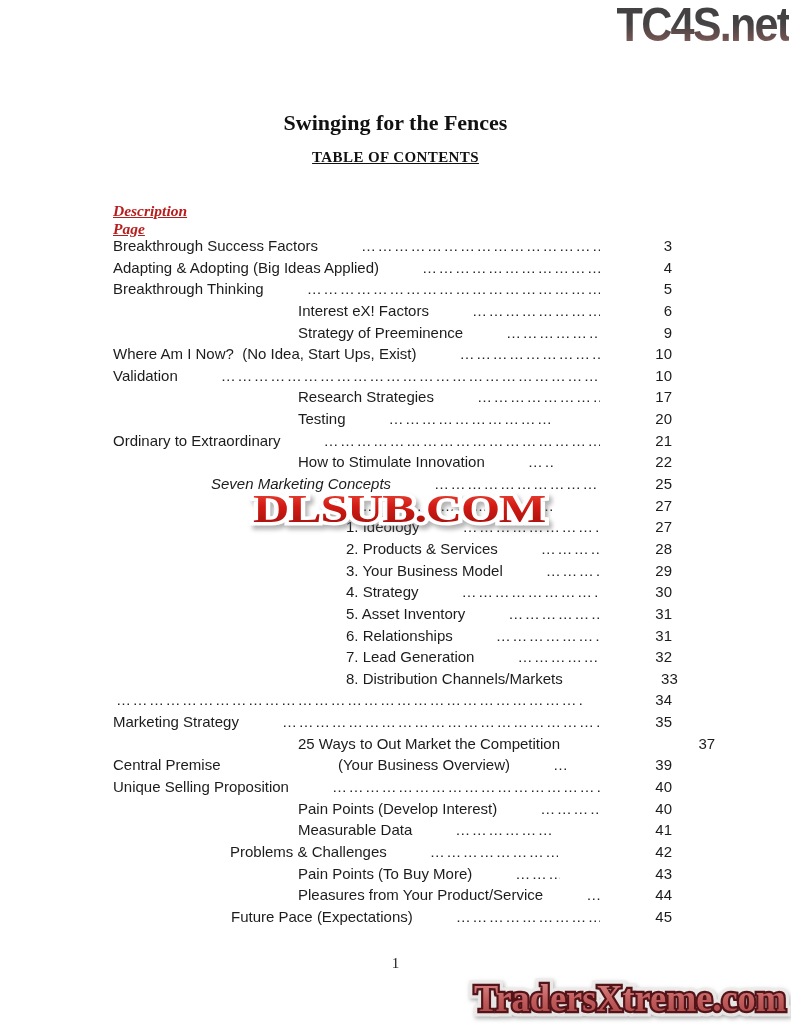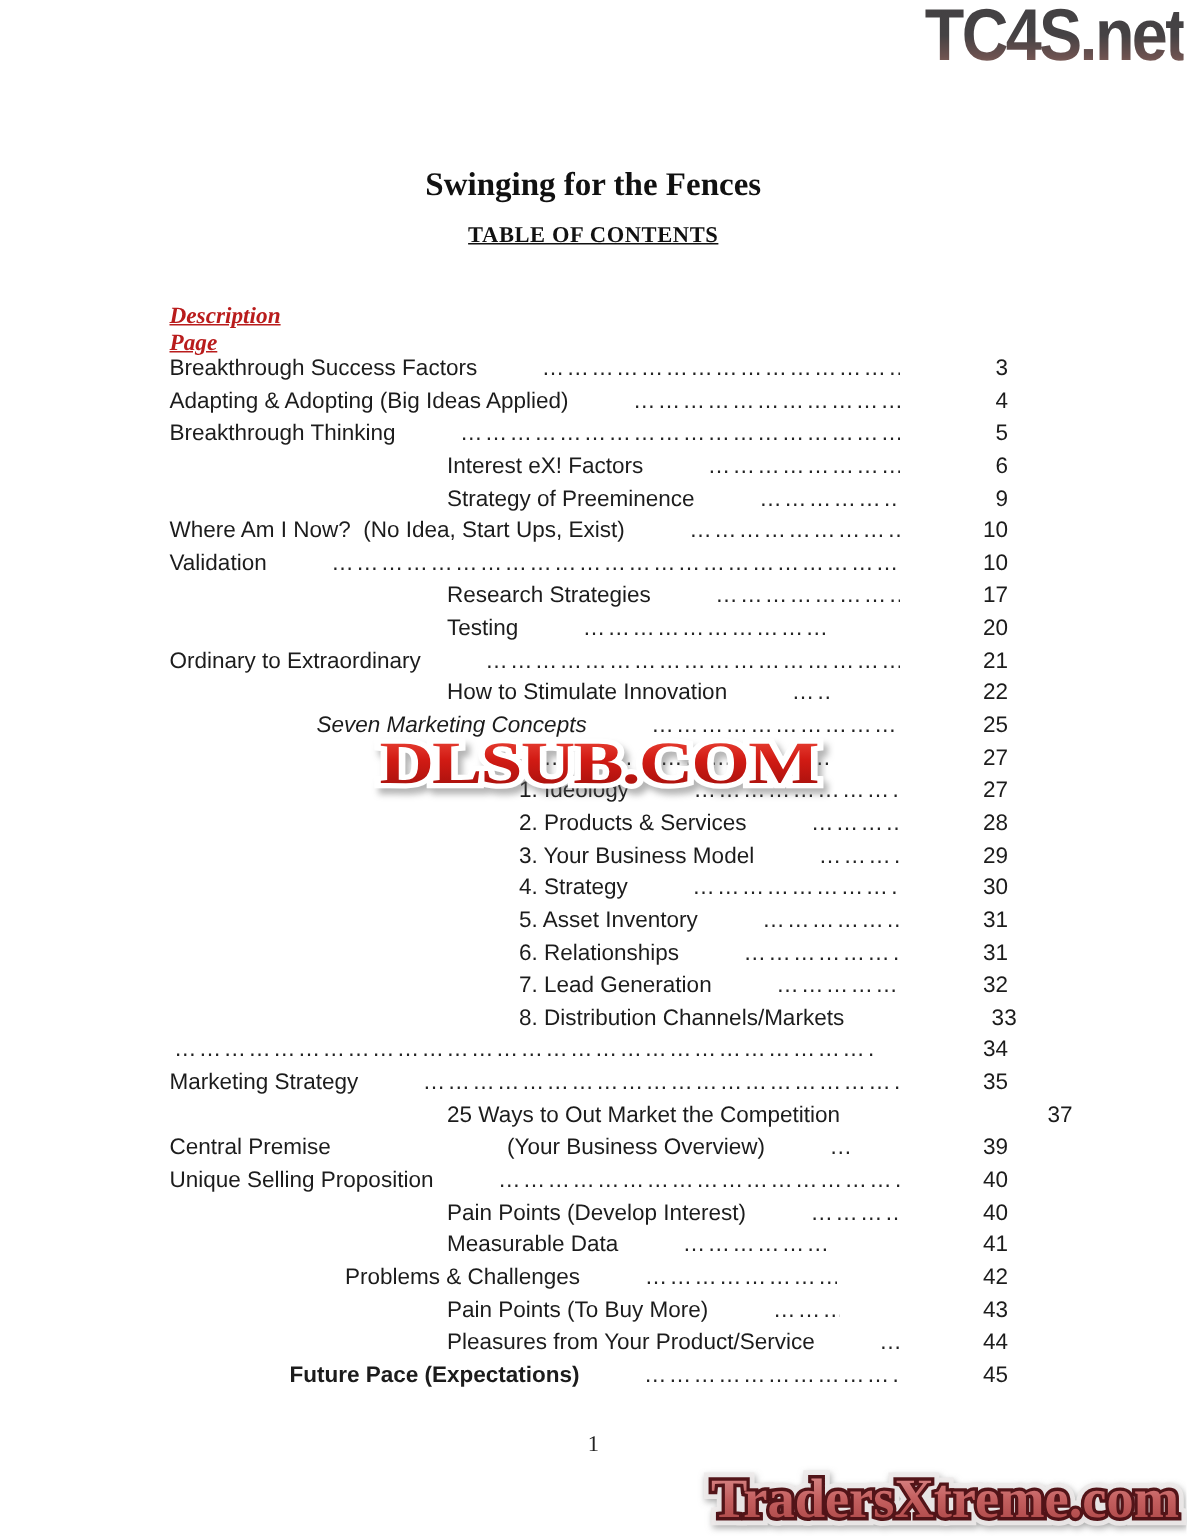--- a/index.html
+++ b/index.html
@@ -229,21 +229,21 @@
       <span class="toc-label" style="margin-left: 185px;">Pain Points (To Buy More)</span>
       <span class="toc-dots" style="margin-right: 40px;">…………………………………………………………………………………………………………………………………………………………………………………………</span>
       <span class="toc-page">43</span>
     </div>
     <div class="toc-row">
       <span class="toc-label" style="margin-left: 185px;">Pleasures from Your Product/Service</span>
       <span class="toc-dots">…………………………………………………………………………………………………………………………………………………………………………………………</span>
       <span class="toc-page">44</span>
     </div>
     <div class="toc-row">
-      <span class="toc-label" style="margin-left: 80px; font-weight: bold;">Future Pace (Expectations)</span>
+      <span class="toc-label" style="margin-left: 118px;">Future Pace (Expectations)</span>
       <span class="toc-dots">…………………………………………………………………………………………………………………………………………………………………………………………</span>
       <span class="toc-page">45</span>
     </div>
   </div>
 
 <div class="pagenum">1</div>
 
 <svg class="wm-mid" width="300" height="48" viewBox="0 0 300 48">
   <defs>
     <linearGradient id="dlgrad" x1="0" y1="0" x2="0" y2="1">

